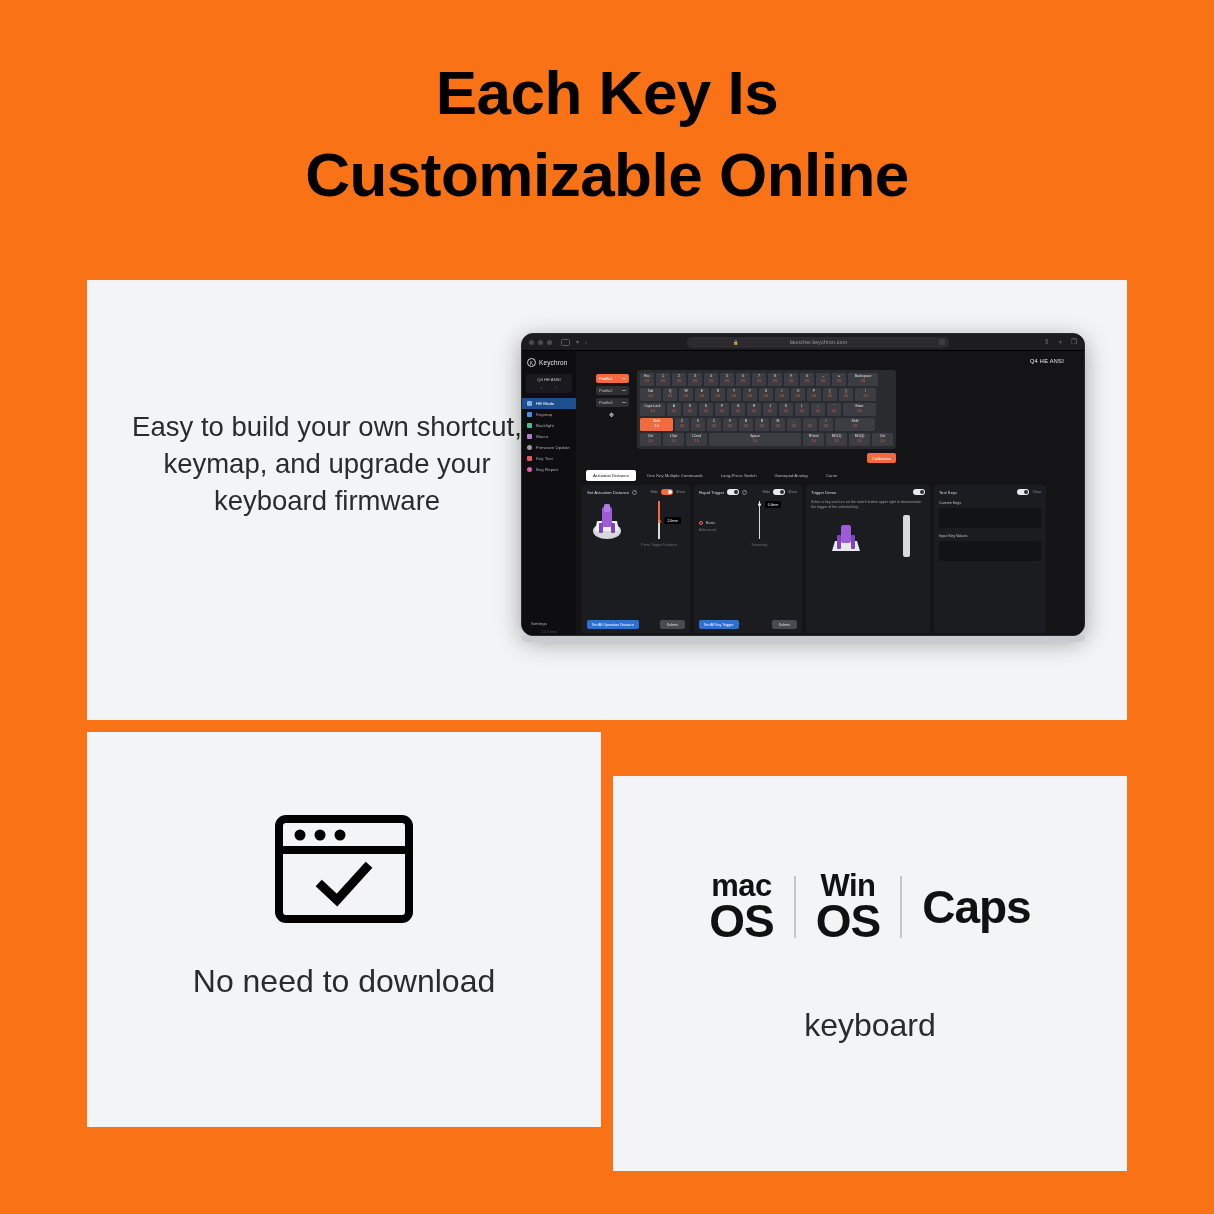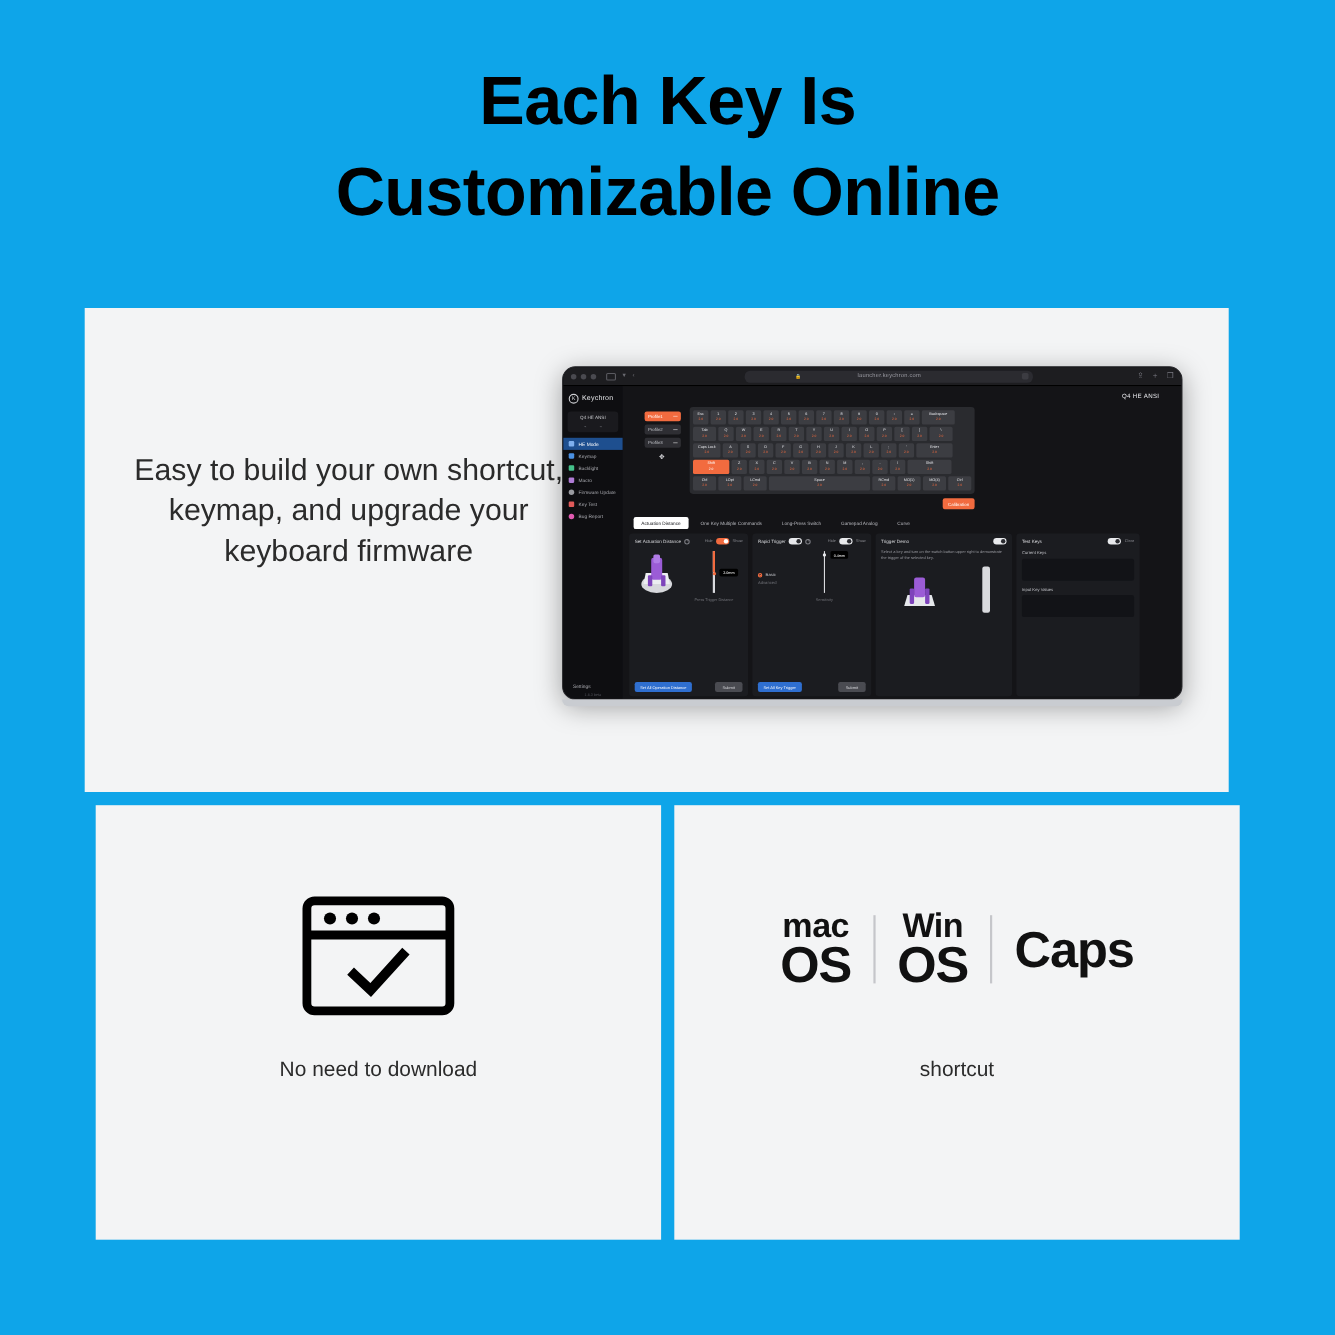--- a/index.html
+++ b/index.html
@@ -2,39 +2,39 @@
 <html><head>
 <meta charset="utf-8">
 <style>
   * { box-sizing: border-box; margin: 0; padding: 0; }
   html, body {
     width: 1214px; height: 1214px;
     background: #ffffff;
     font-family: "Liberation Sans", sans-serif;
     overflow: hidden;
   }
-  .page { position: relative; width: 1214px; height: 1214px; background: #0ea5e9; }
+  .page { position: relative; width: 1214px; height: 1214px; background: #f97316; }
 
   
   .headline {
     text-align: center;
     padding-top: 52px;
     font-size: 62px;
     line-height: 1.33;
     font-weight: 700;
     letter-spacing: -0.5px;
     color: #000;
   }
   .headline .l2 { display: block; }
 
   
   .card { background: #f3f4f5; position: absolute; }
-  #card-top { left: 77px; top: 280px; width: 1040px; height: 440px; }
+  #card-top { left: 87px; top: 280px; width: 1040px; height: 440px; }
   #card-bl  { left: 87px; top: 732px; width: 514px; height: 395px; }
-  #card-br  { left: 613px; top: 732px; width: 514px; height: 395px; }
+  #card-br  { left: 613px; top: 776px; width: 514px; height: 395px; }
 
   
   .top-copy {
     position: absolute; left: 40px; top: 128px; width: 400px;
     text-align: center;
     font-size: 27.5px; line-height: 1.35; color: #2b2b2b;
   }
 
   
   .laptop {
@@ -183,21 +183,21 @@
   .desc { color: #9a9ba1; font-size: 3.6px; line-height: 1.5; margin-top: 5px; }
   .bar-tall { width: 7px; height: 42px; background: #d9dade; border-radius: 2px; }
   .fieldlabel { color: #c2c3c8; font-size: 3.8px; margin-top: 6px; }
   .field { background: #121317; border-radius: 2px; height: 20px; margin-top: 3px; }
   .clear { color: #8b8c92; font-size: 3.6px; }
 
   
   .bl-icon { position: absolute; left: 50%; top: 82px; transform: translateX(-50%); }
   .card-caption {
     position: absolute; left: 0; right: 0; top: 228px;
-    text-align: center; font-size: 19px; line-height: 1.36; color: #2b2b2b;
+    text-align: center; font-size: 32px; line-height: 1.36; color: #2b2b2b;
   }
   .os-row {
     position: absolute; left: 0; right: 0; top: 95px;
     display: flex; align-items: center; justify-content: center; gap: 20px;
   }
   .os-unit { display: flex; flex-direction: column; align-items: center; line-height: .94; }
   .os-top { font-size: 31px; font-weight: 700; color: #111; letter-spacing: -0.5px; }
   .os-bot { font-size: 46px; font-weight: 700; color: #111; letter-spacing: -1px; }
   .os-single { font-size: 46px; font-weight: 700; color: #111; letter-spacing: -1px; }
   .os-div { width: 2px; height: 62px; background: #c5c6ca; }
@@ -738,17 +738,17 @@
       <div class="os-unit">
         <span class="os-top">Win</span>
         <span class="os-bot">OS</span>
       </div>
       <span class="os-div"></span>
       <div class="os-unit">
         <span class="os-single">Caps</span>
       </div>
     </div>
     <div class="card-caption">
-      <div>shortcut</div>
+      <div>keyboard</div>
     </div>
   </div>
 
 </div>
 
 </body></html>

